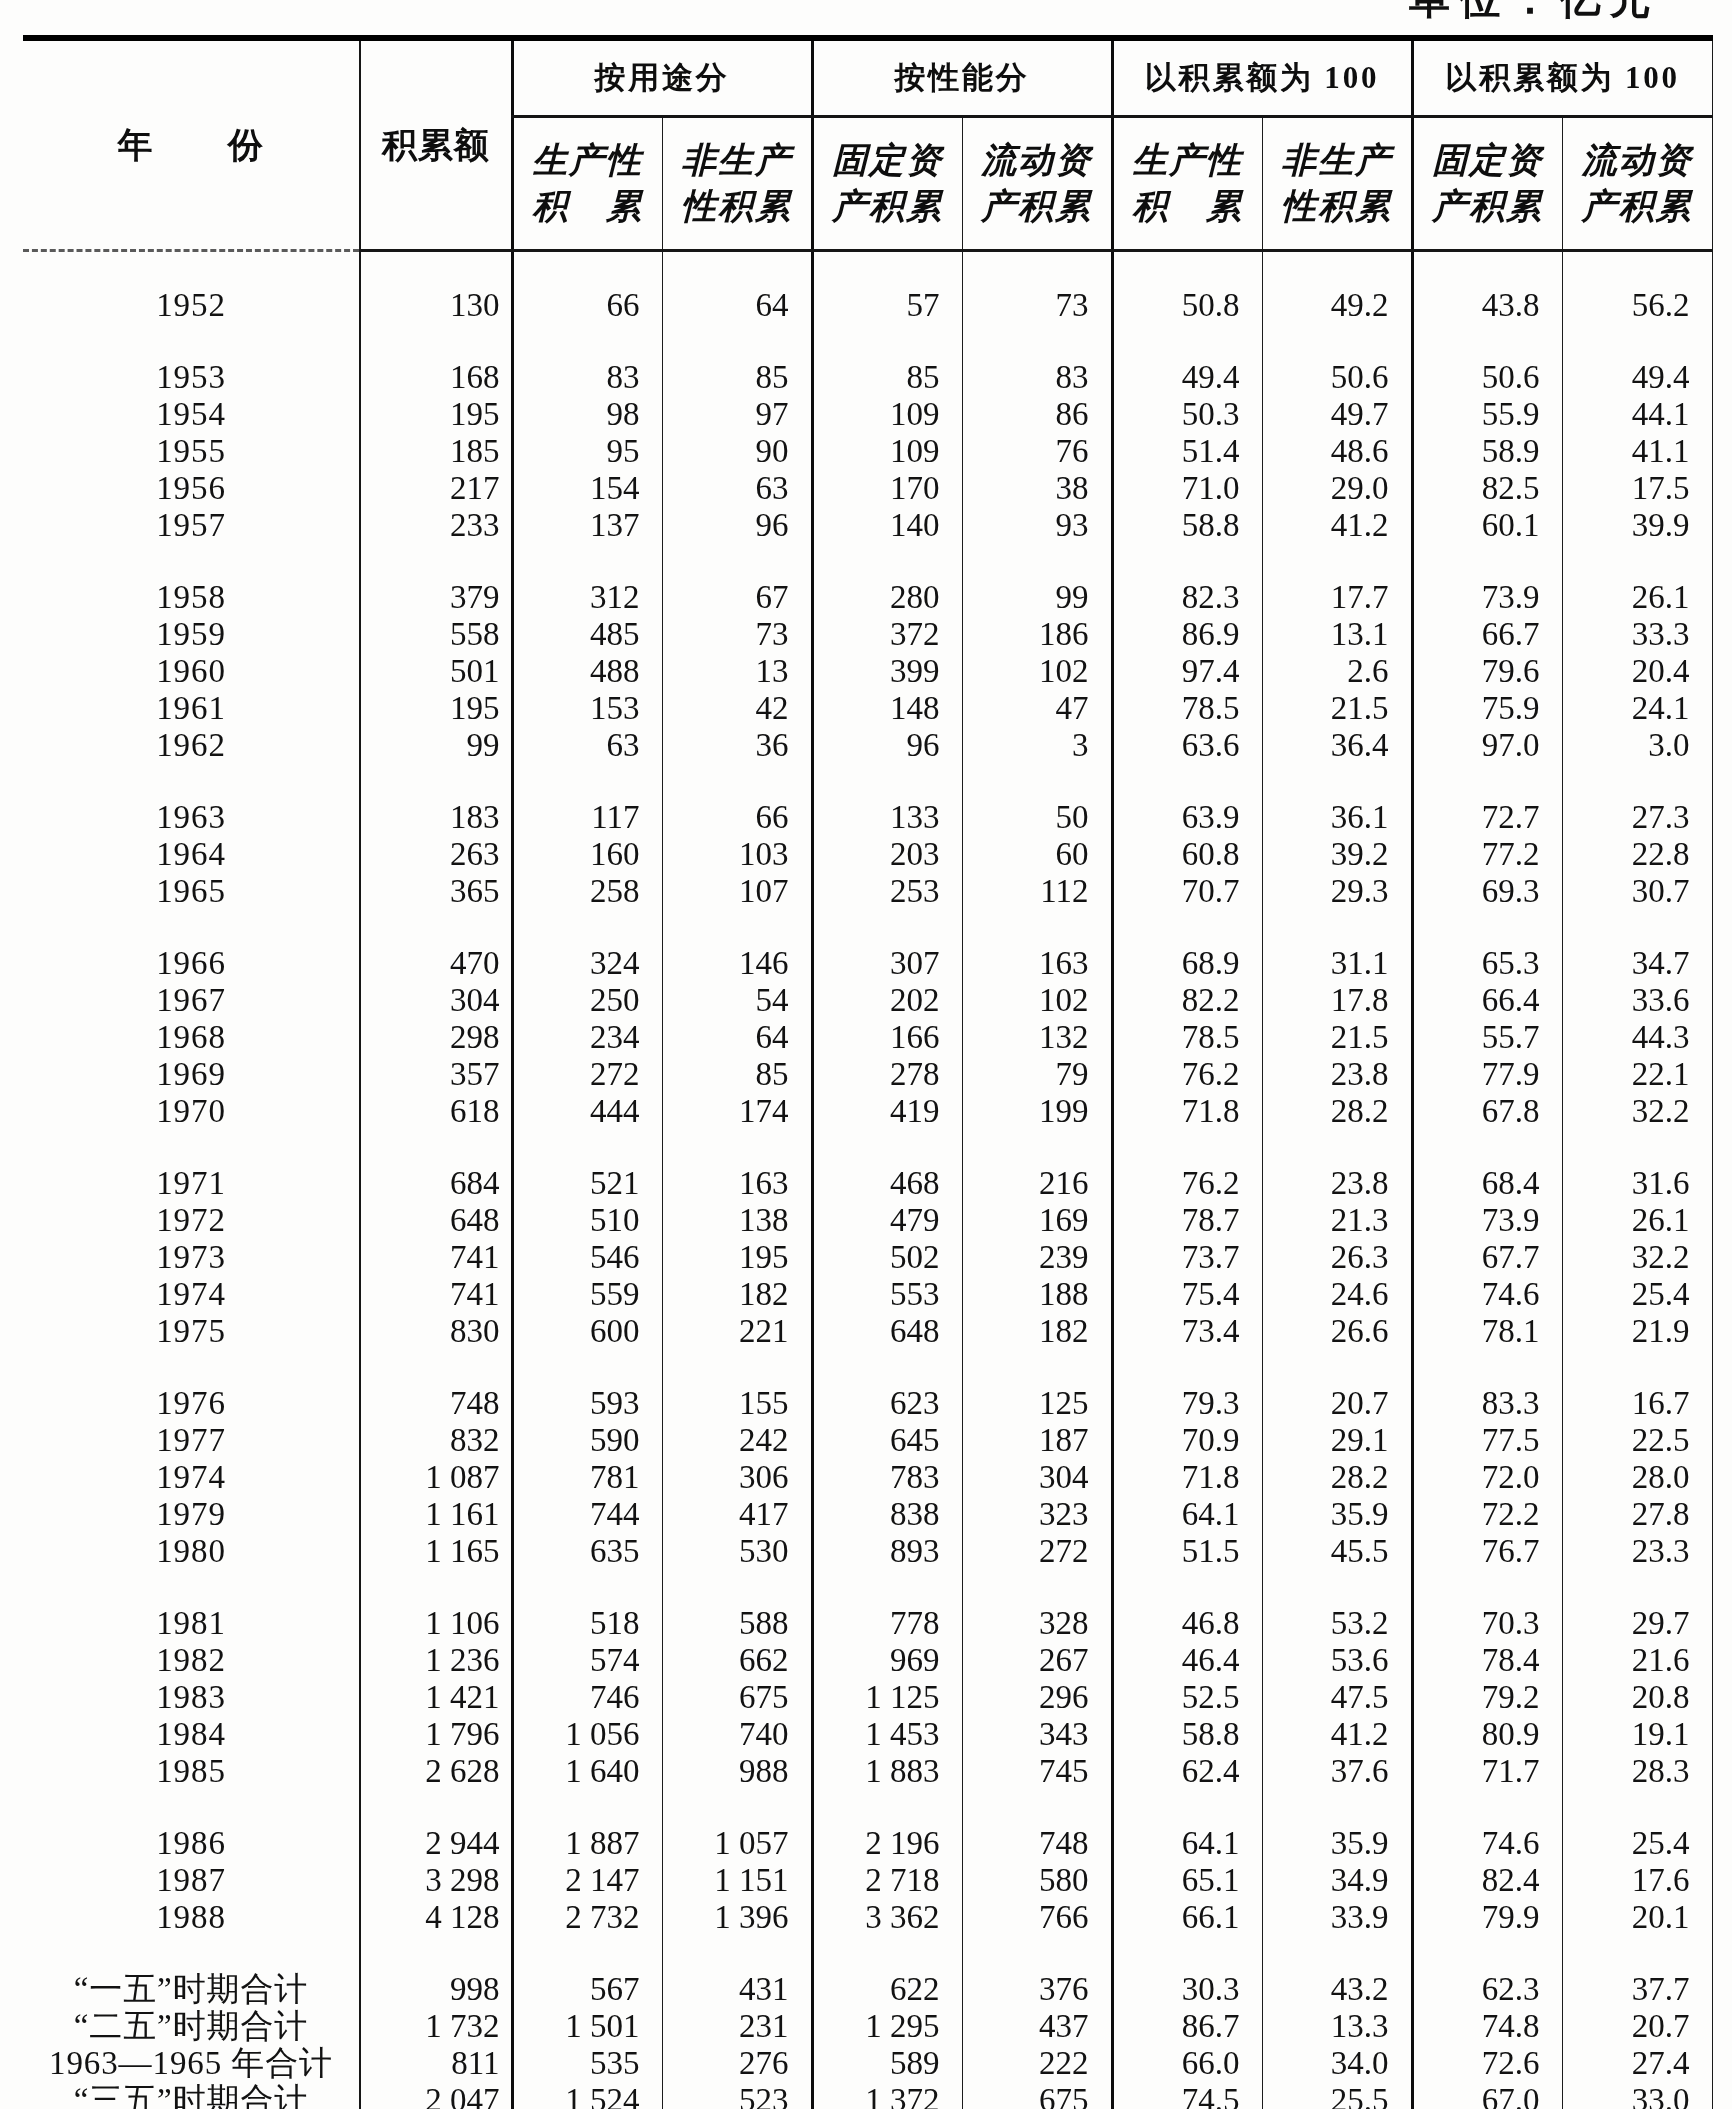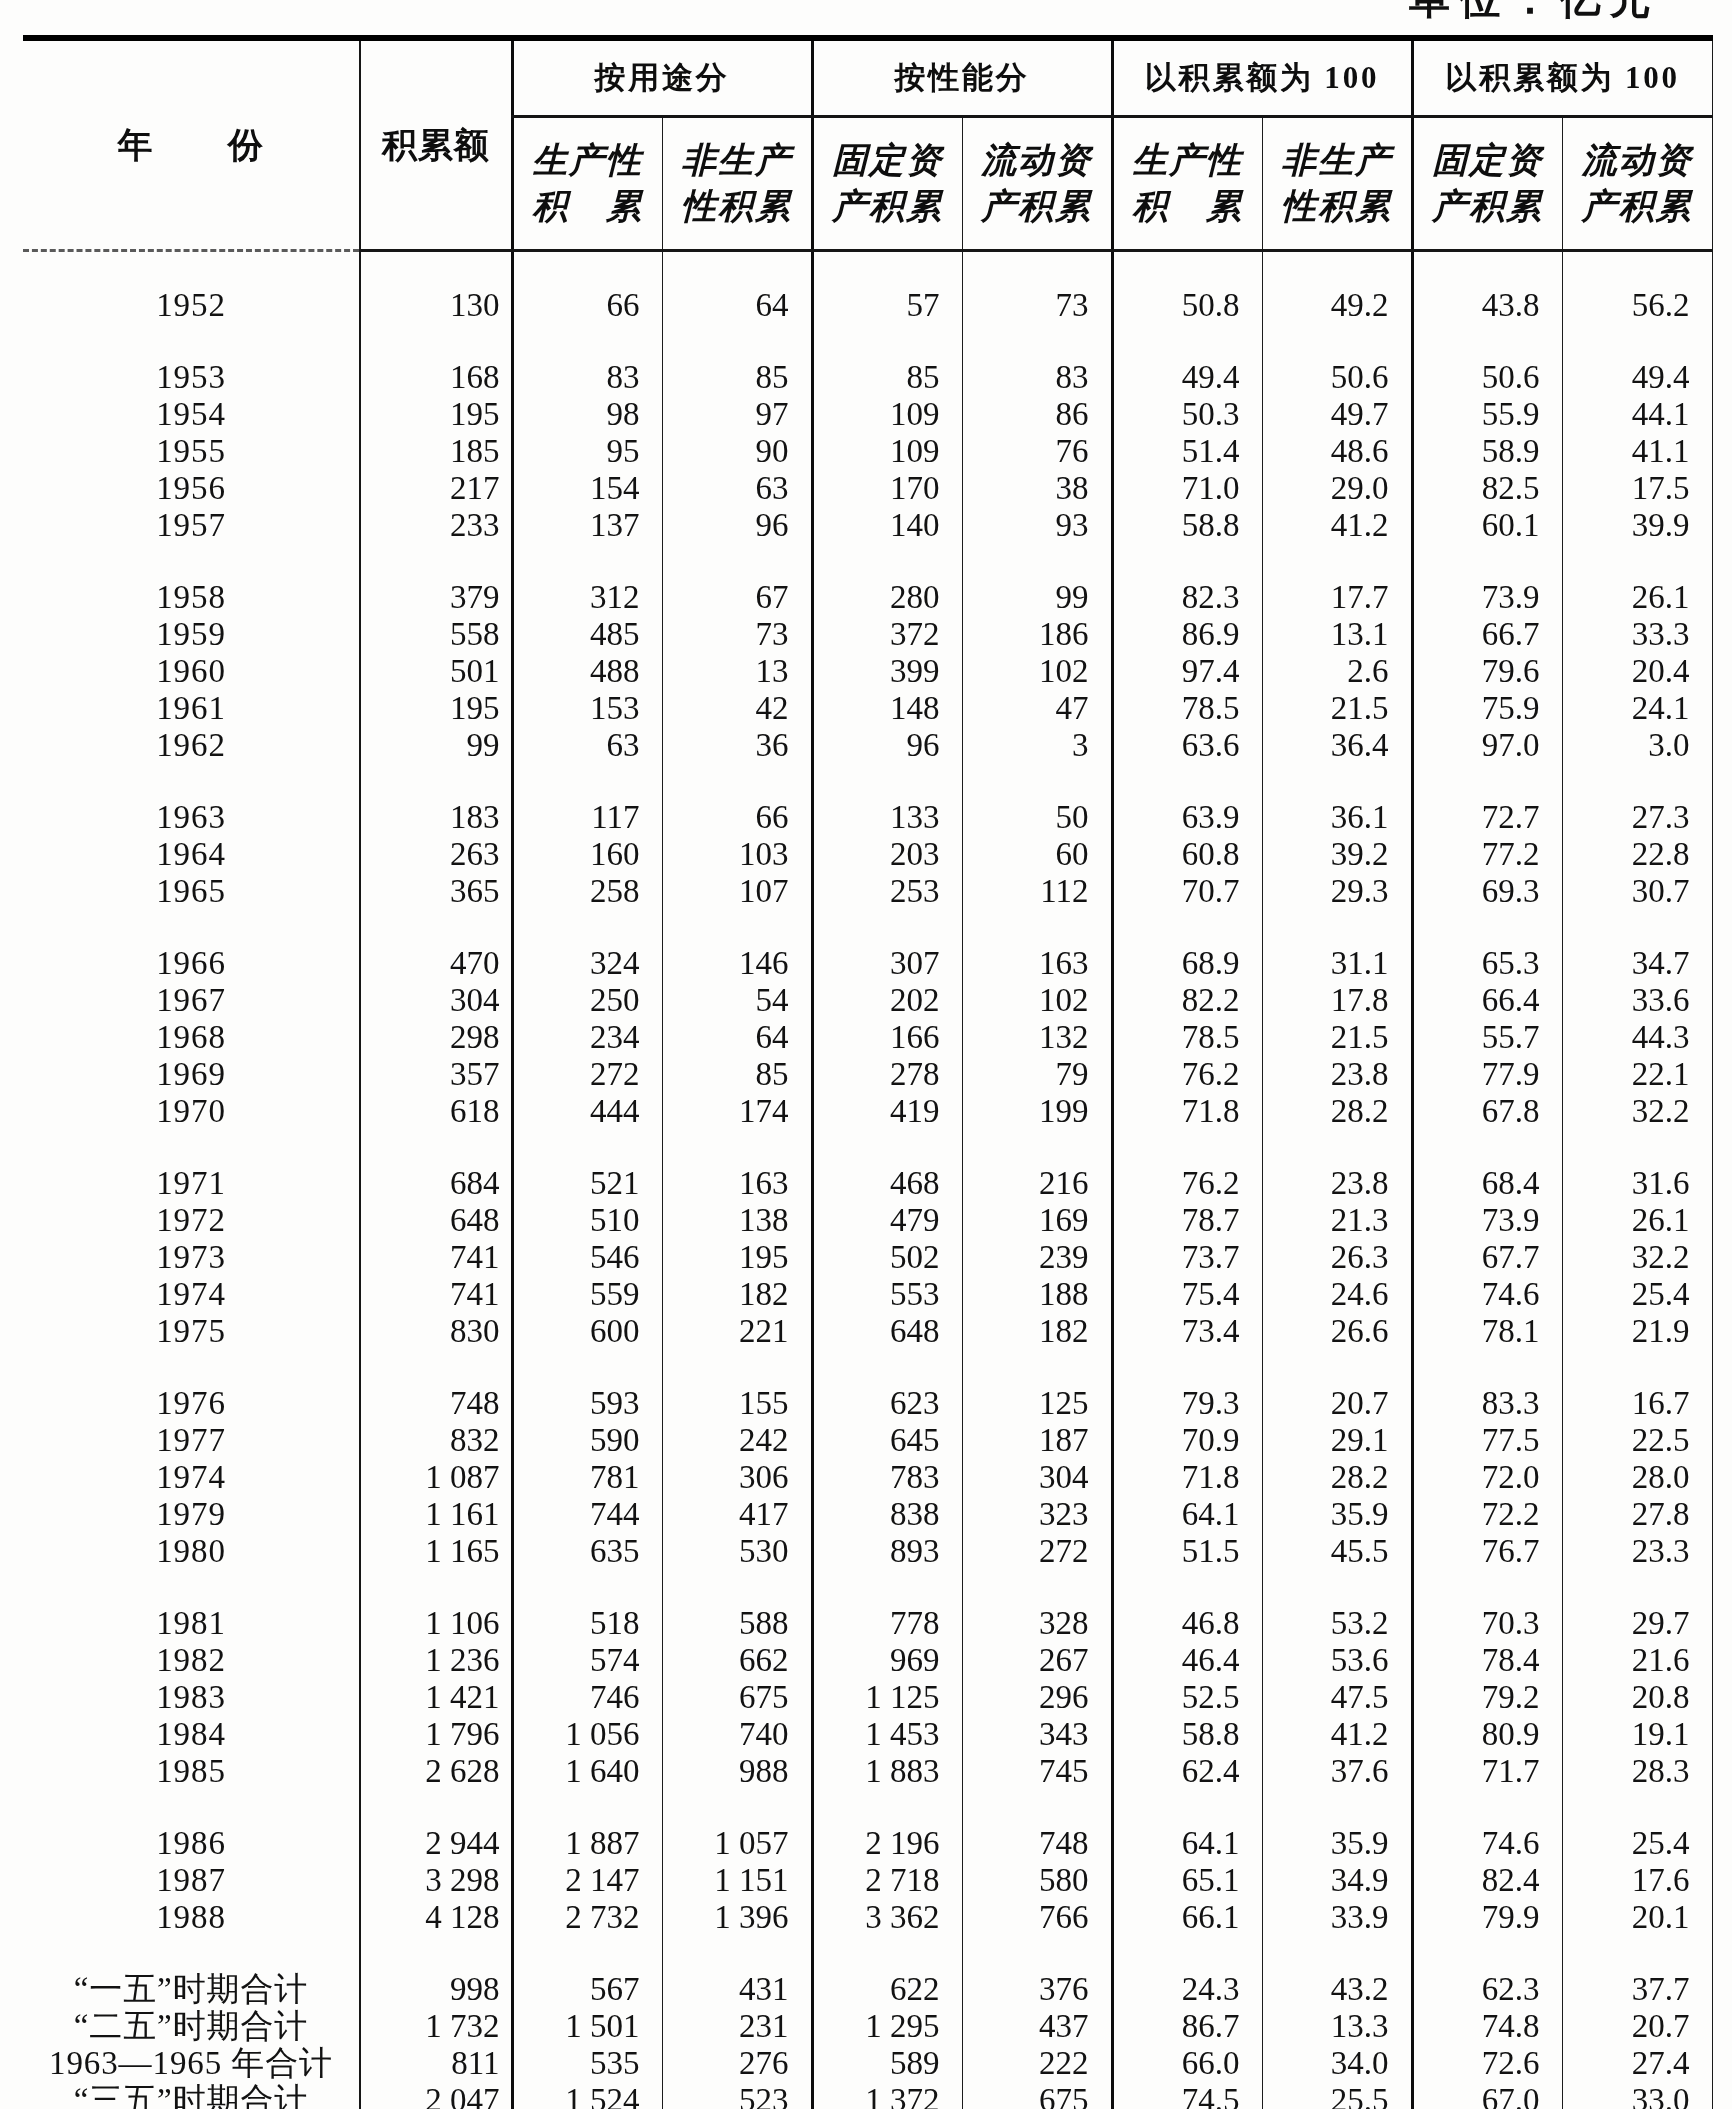--- a/index.html
+++ b/index.html
@@ -692,21 +692,21 @@
           <td class="c8 bl4"></td>
           <td class="c9 bl2"></td>
         </tr>
         <tr>
           <td class="c0 year">“一五”时期合计</td>
           <td class="c1 bl3 num">998</td>
           <td class="c2 bl4 num">567</td>
           <td class="c3 bl2 num">431</td>
           <td class="c4 bl4 num">622</td>
           <td class="c5 bl2 num">376</td>
-          <td class="c6 bl4 num">24.3</td>
+          <td class="c6 bl4 num">30.3</td>
           <td class="c7 bl2 num">43.2</td>
           <td class="c8 bl4 num">62.3</td>
           <td class="c9 bl2 num">37.7</td>
         </tr>
         <tr>
           <td class="c0 year">“二五”时期合计</td>
           <td class="c1 bl3 num">1 732</td>
           <td class="c2 bl4 num">1 501</td>
           <td class="c3 bl2 num">231</td>
           <td class="c4 bl4 num">1 295</td>

